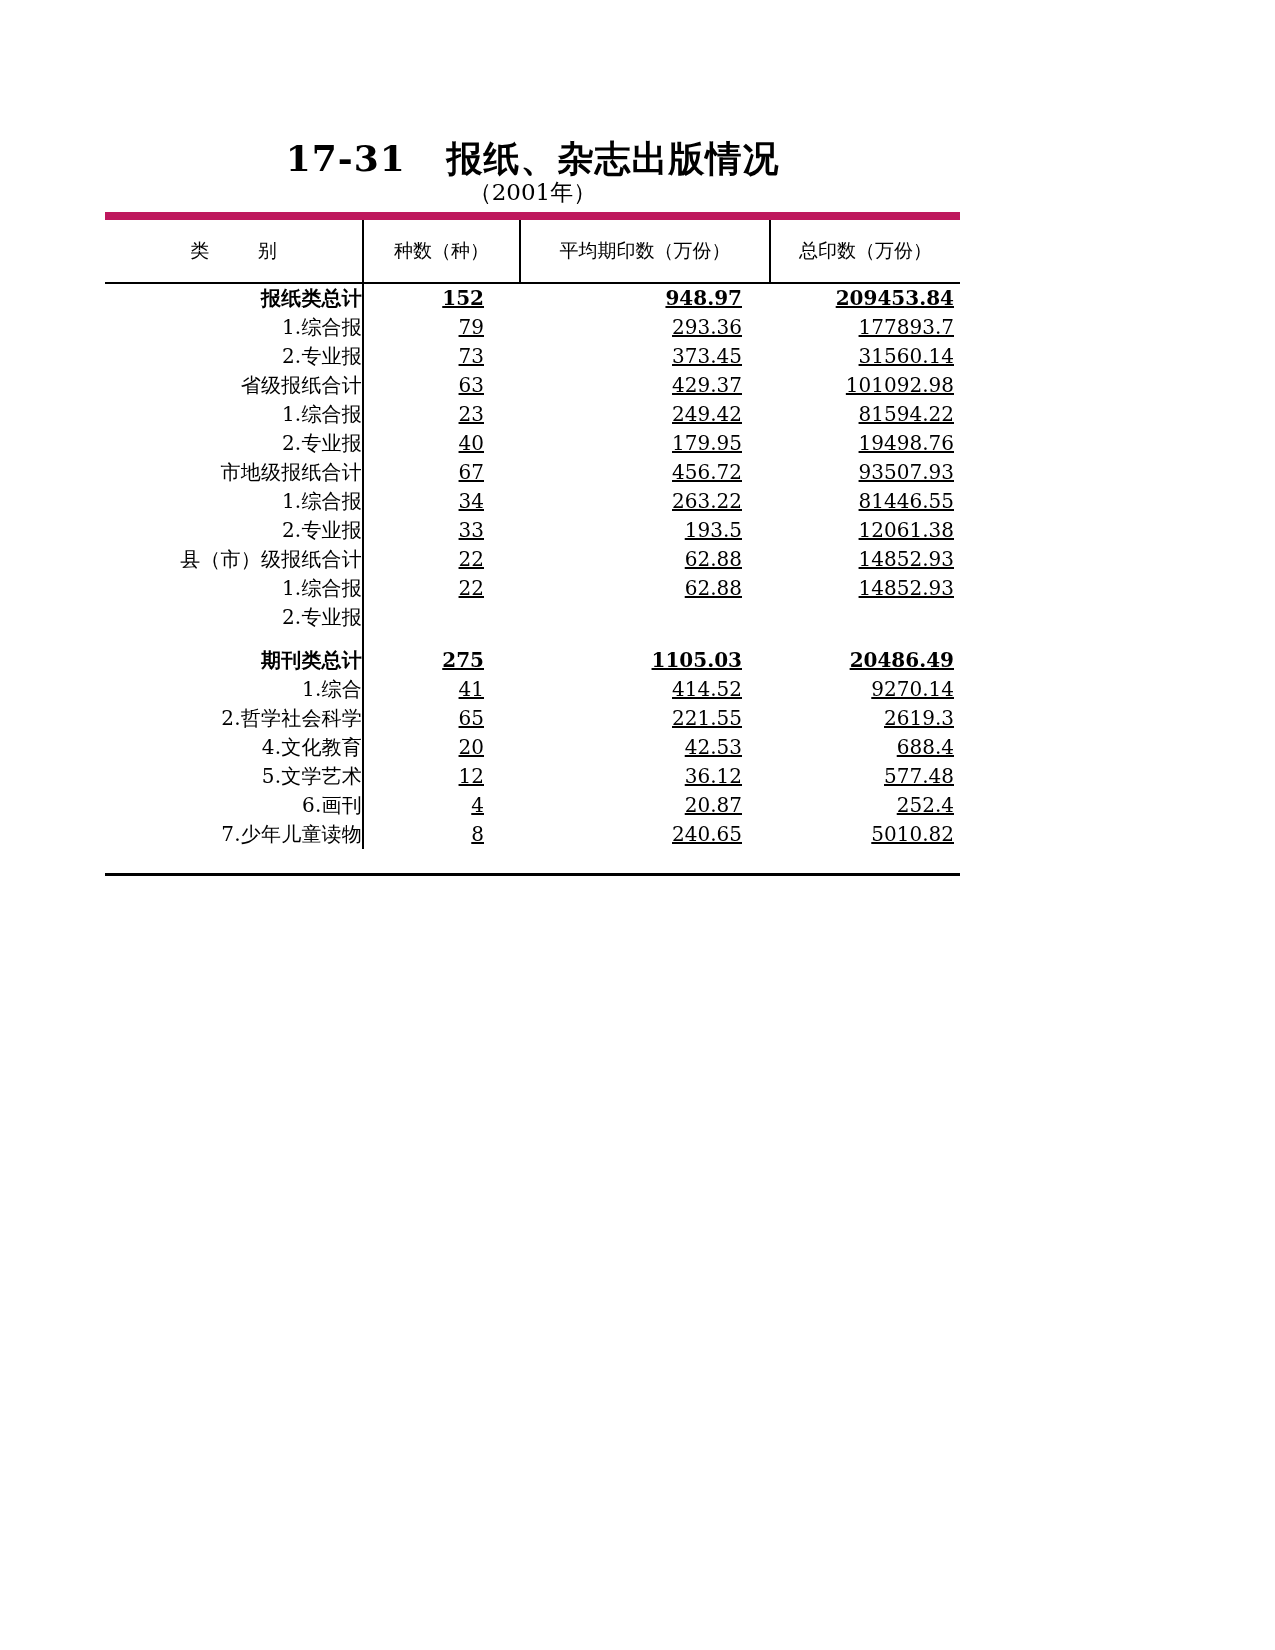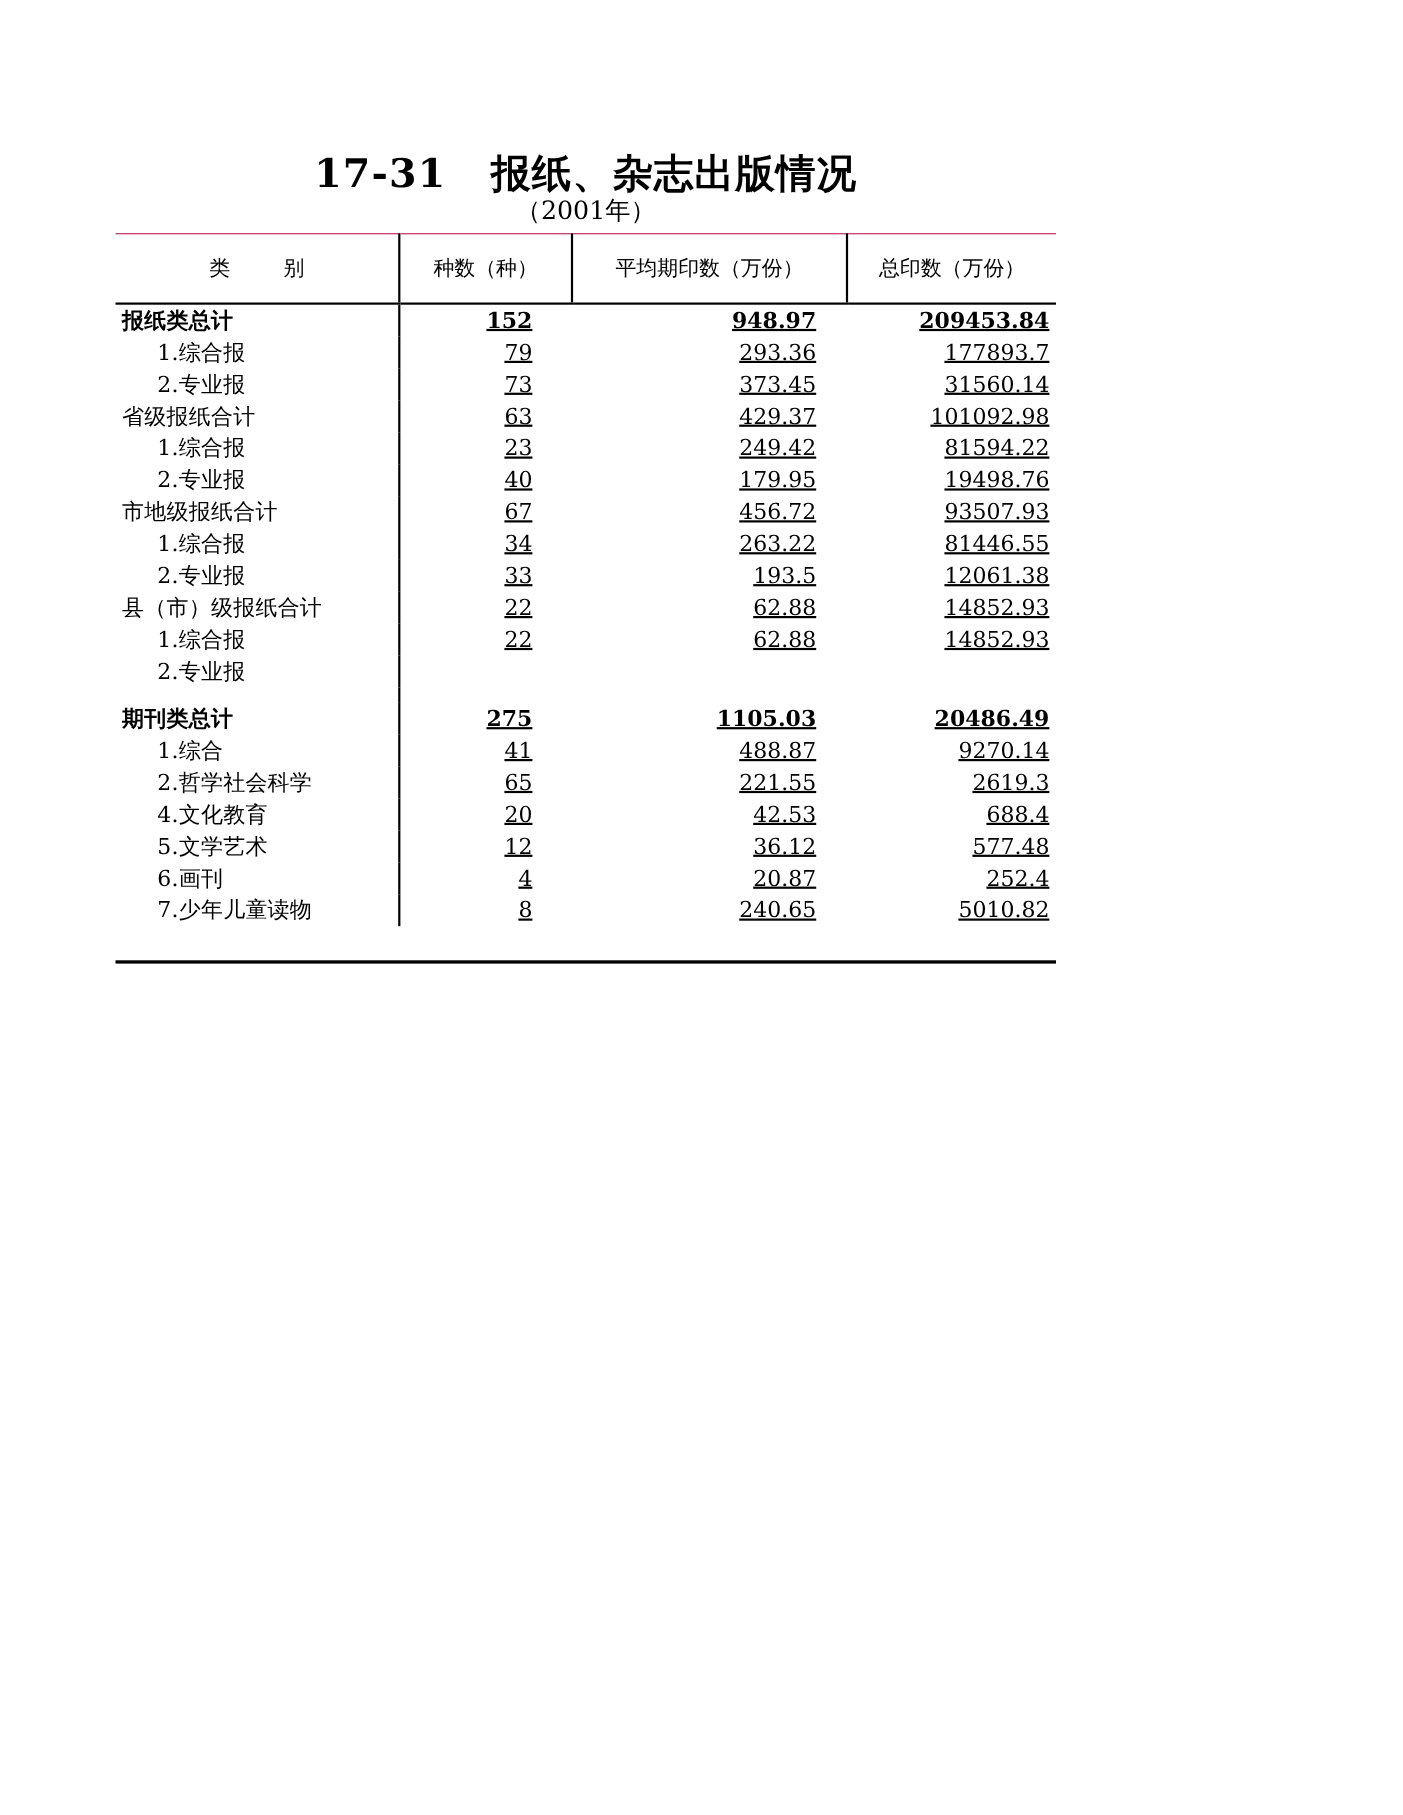--- a/index.html
+++ b/index.html
@@ -65,21 +65,21 @@
   table.stat col.c2 { width: 250px; }
   table.stat col.c3 { width: 190px; }
 
   
   thead tr.head-row th {
     height: 62px;
     font-size: 19px;
     font-weight: normal;
     vertical-align: middle;
     padding: 0;
-    border-top: 1px solid #be185d;
+    border-top: 8px solid #be185d;
     border-bottom: 2px solid #000;
   }
   th.h0 { text-align: center; }
   th.h1, th.h2, th.h3 {
     border-left: 2px solid #000;
   }
   .cat-label {
     display: inline-block;
     letter-spacing: 0;
     white-space: pre;
@@ -87,21 +87,21 @@
 
   
   tbody td {
     height: 29px;
     font-size: 20px;
     padding: 0;
     vertical-align: middle;
     line-height: 29px;
   }
   td.cat {
-    text-align: left;
+    text-align: right;
     padding-left: 6px;
     white-space: pre;
     letter-spacing: 0.2px;
   }
   td.num {
     text-align: right;
     padding-right: 10px;
     font-family: "DejaVu Serif", "Liberation Serif", serif;
     white-space: pre;
     text-decoration: underline;
@@ -235,21 +235,21 @@
           </tr>
           <tr class="bold">
             <td class="cat">期刊类总计</td>
             <td class="num sep colA">275</td>
             <td class="num colB">1105.03</td>
             <td class="num colC">20486.49</td>
           </tr>
           <tr class="indent">
             <td class="cat">1.综合</td>
             <td class="num sep colA">41</td>
-            <td class="num colB">488.87</td>
+            <td class="num colB">414.52</td>
             <td class="num colC">9270.14</td>
           </tr>
           <tr class="indent">
             <td class="cat">2.哲学社会科学</td>
             <td class="num sep colA">65</td>
             <td class="num colB">221.55</td>
             <td class="num colC">2619.3</td>
           </tr>
           <tr class="indent">
             <td class="cat">4.文化教育</td>

